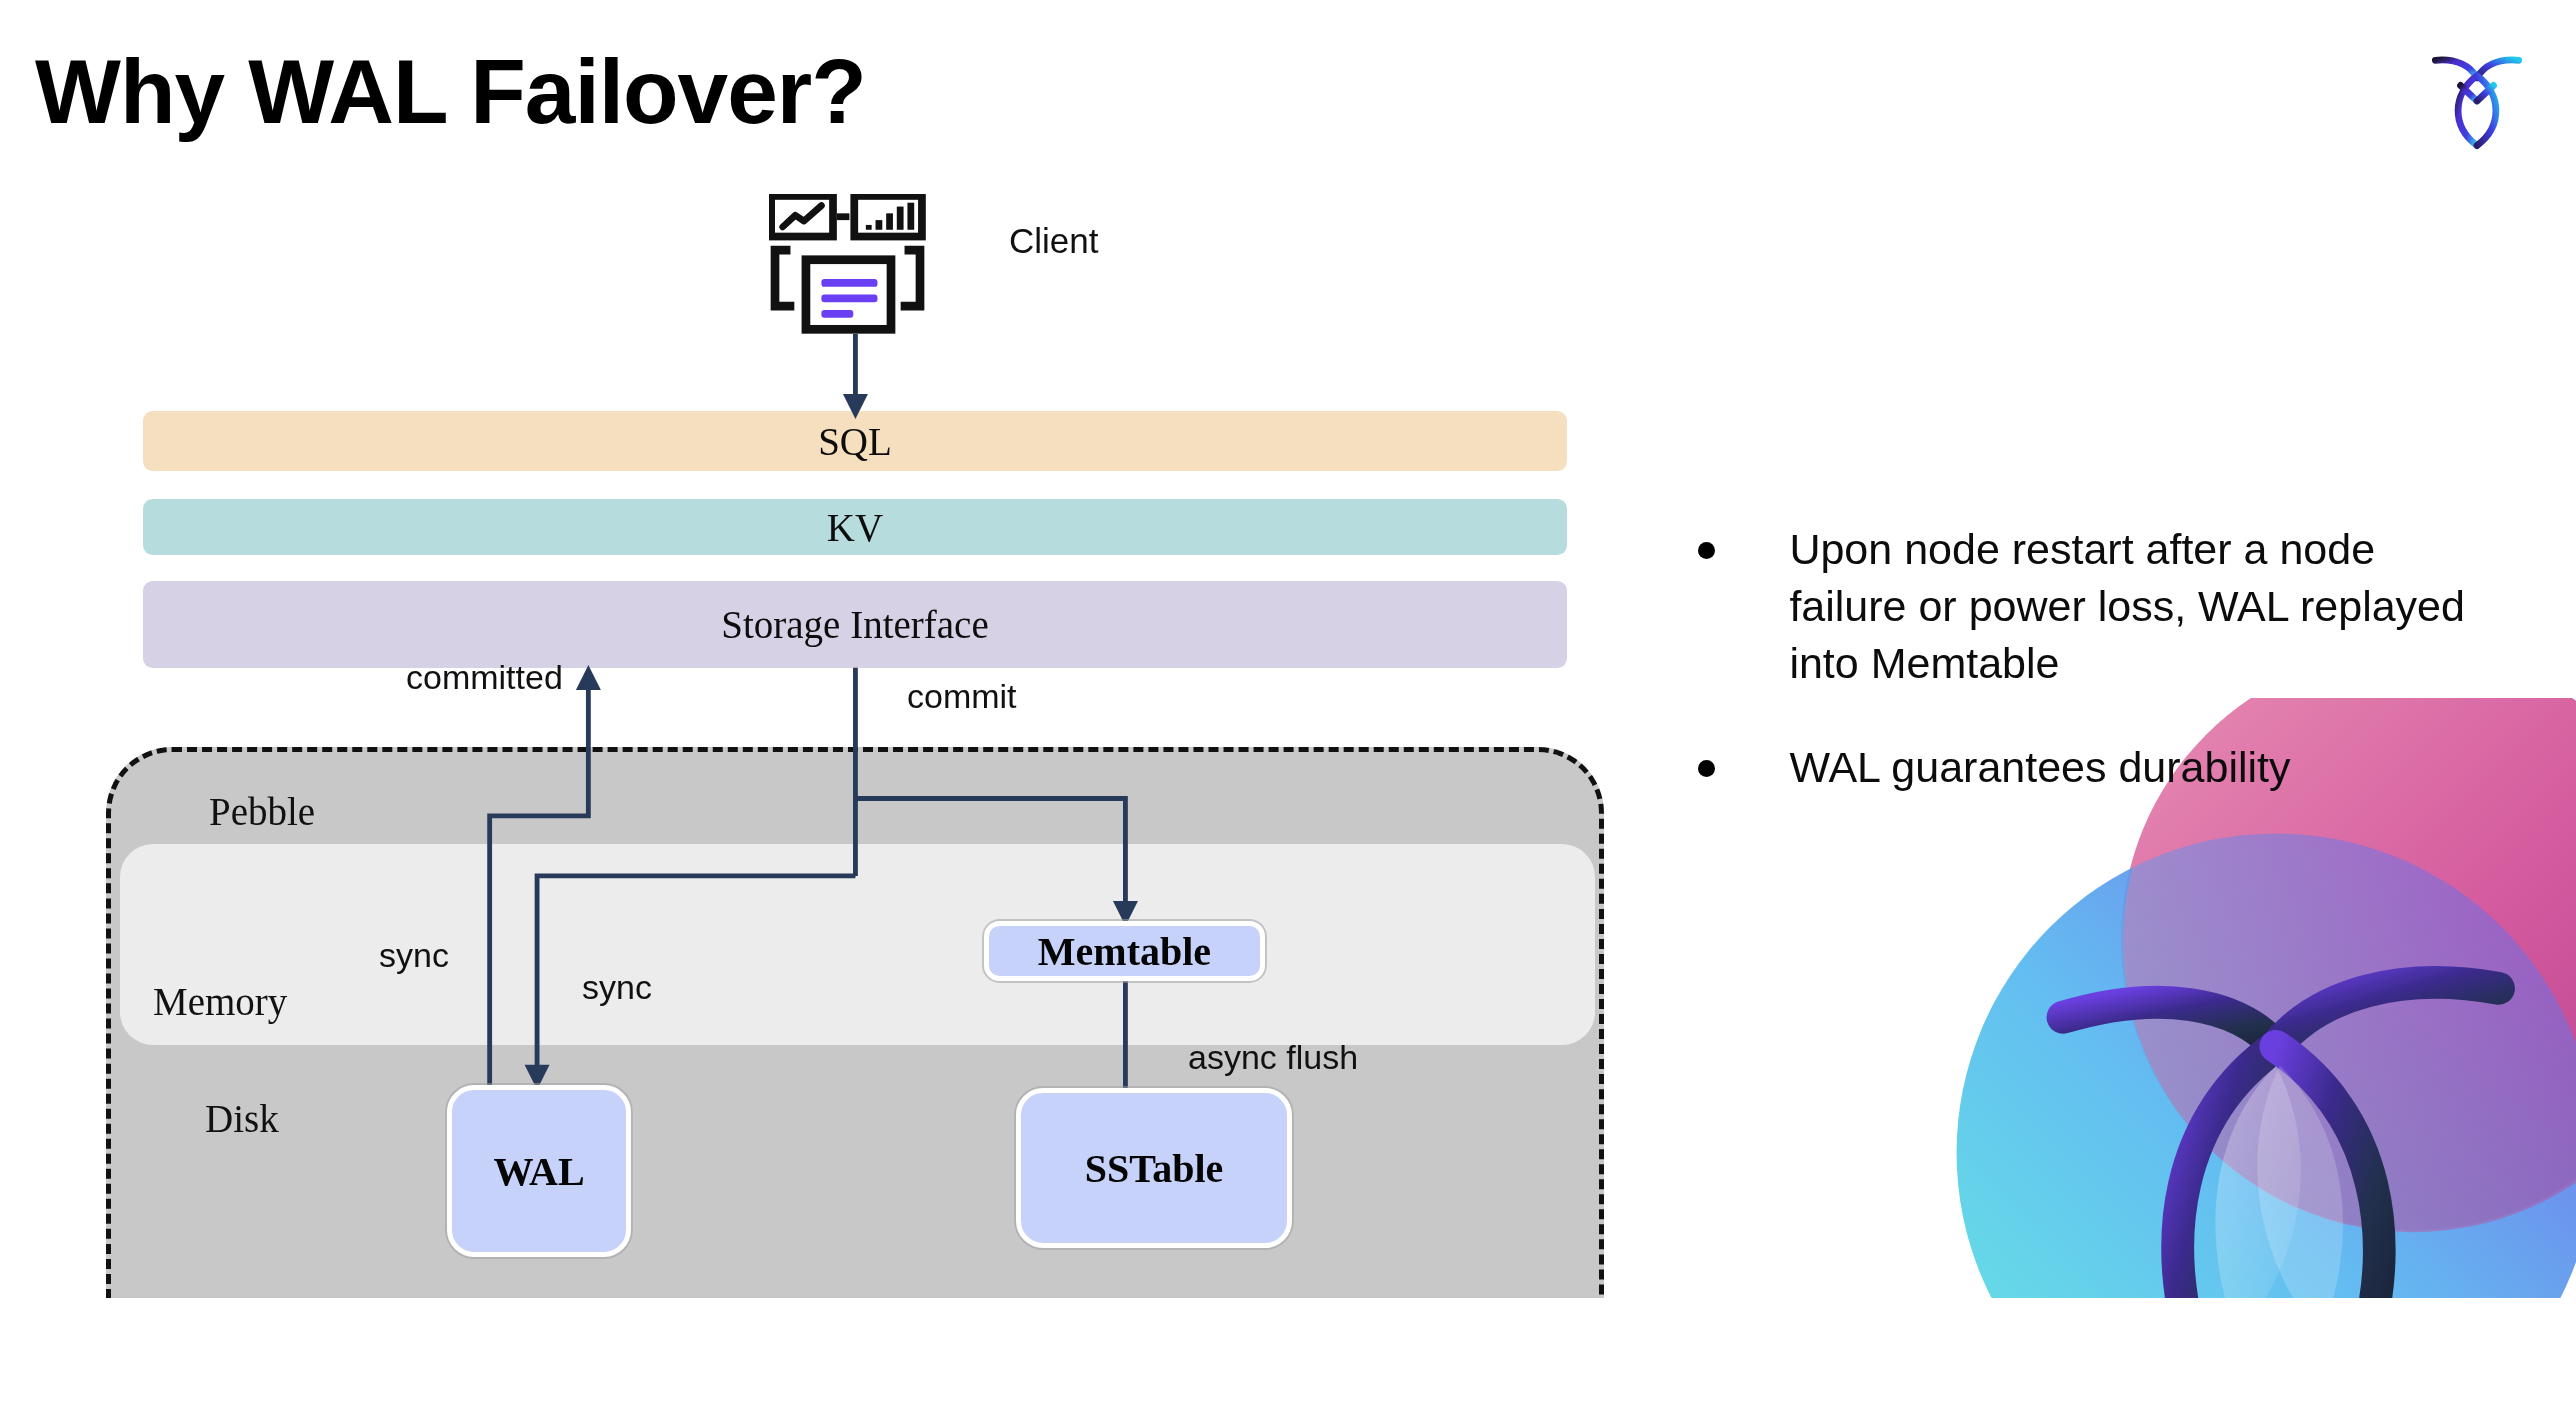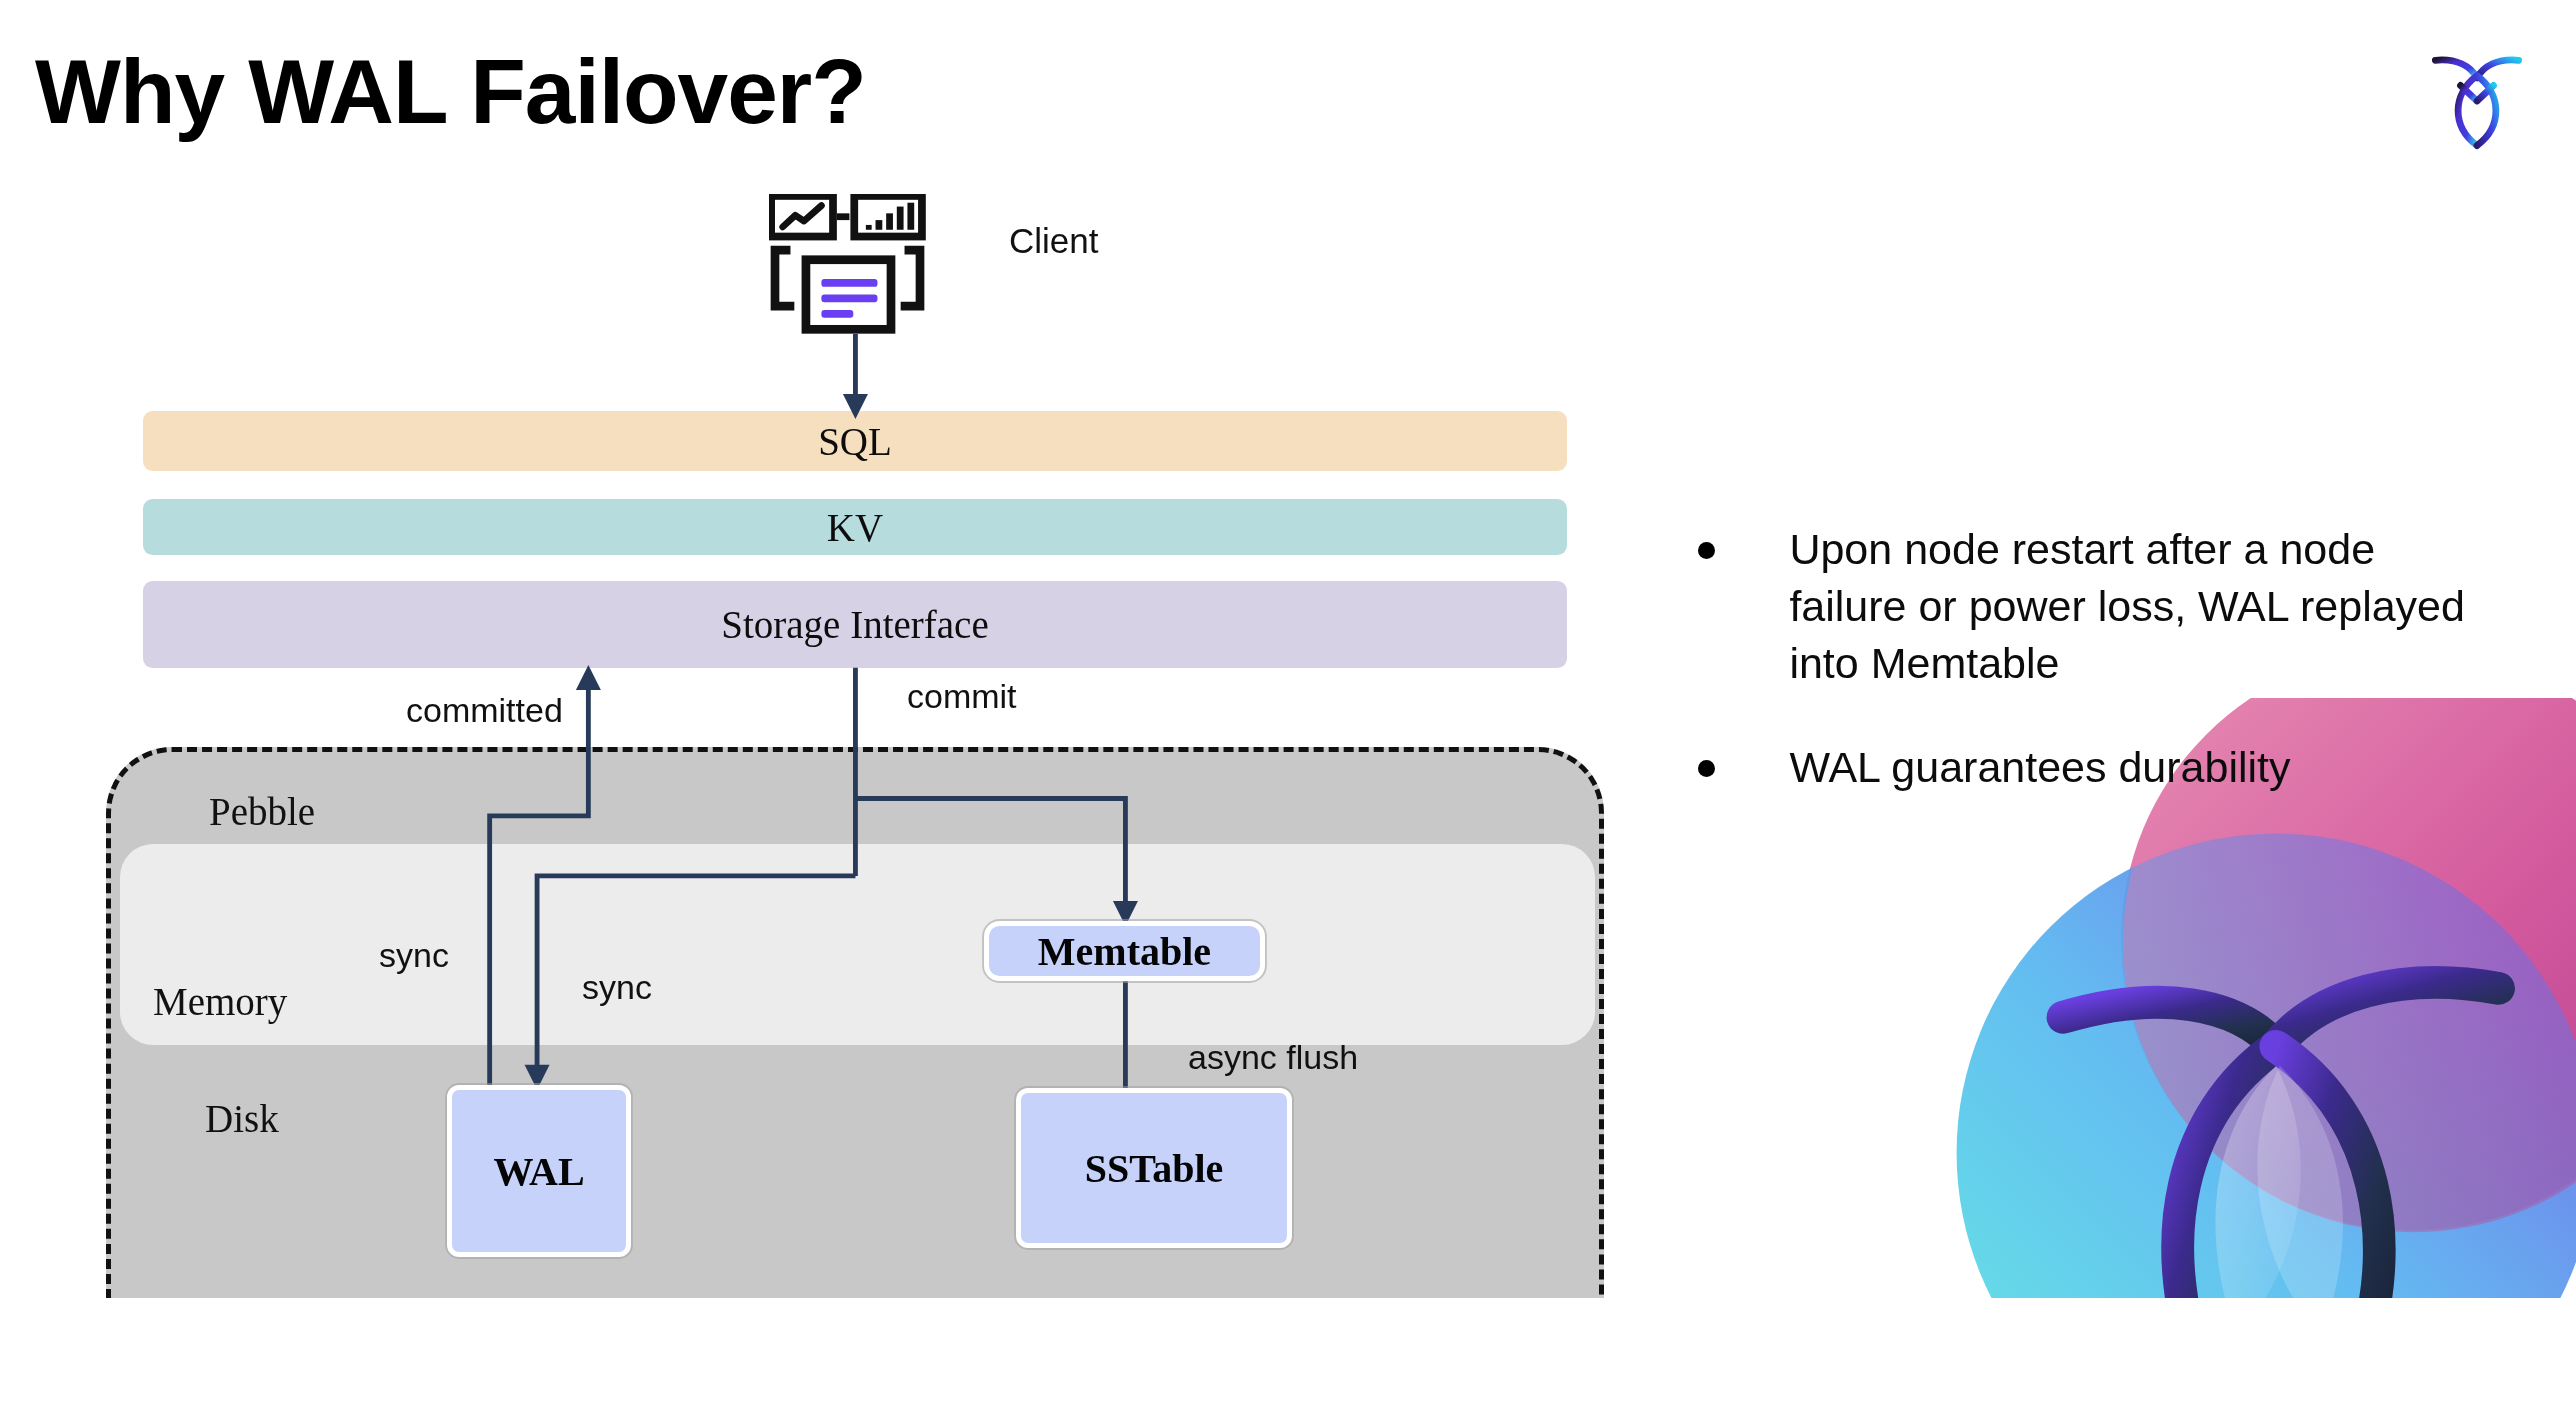--- a/index.html
+++ b/index.html
@@ -37,31 +37,31 @@
                 font-family:"Liberation Serif", serif;font-size:39px;color:#111;}
   #memory-box{position:absolute;left:120px;top:844px;width:1475px;height:201px;
               background:#ececec;border-radius:33px;}
   #memory-label{position:absolute;left:153px;top:979px;
                 font-family:"Liberation Serif", serif;font-size:39px;color:#111;}
   #disk-label{position:absolute;left:205px;top:1096px;
               font-family:"Liberation Serif", serif;font-size:39px;color:#111;}
 
   
   .node-box{position:absolute;background:#c7d2fb;border:5.8px solid #ffffff;
-            border-radius:12px;box-sizing:border-box;
+            border-radius:27px;box-sizing:border-box;
             display:flex;align-items:center;justify-content:center;
             font-family:"Liberation Serif", serif;font-weight:bold;font-size:40px;color:#050505;
             box-shadow:0 0 0 1.9px rgba(160,160,160,.55);}
   #node-memtable{left:984px;top:921px;width:281px;height:60px;border-radius:15.5px;}
   #node-wal{left:447px;top:1085px;width:184px;height:172px;}
   #node-sstable{left:984px;top:1088px;width:276px;height:160px;margin-left:32px;}
 
   
   .edge-label{position:absolute;font-size:34px;color:#111;white-space:nowrap;}
-  #lbl-committed{left:406px;top:691px;}
+  #lbl-committed{left:406px;top:658px;}
   #lbl-commit{left:907px;top:677px;}
   #lbl-sync-left{left:379px;top:936px;}
   #lbl-sync-right{left:582px;top:968px;}
   #lbl-async{left:1188px;top:1038px;}
 
   
   #wires{position:absolute;left:0;top:0;width:2576px;height:1415px;pointer-events:none;}
 
   
   #bullets{position:absolute;left:1698px;top:521px;width:794px;}

